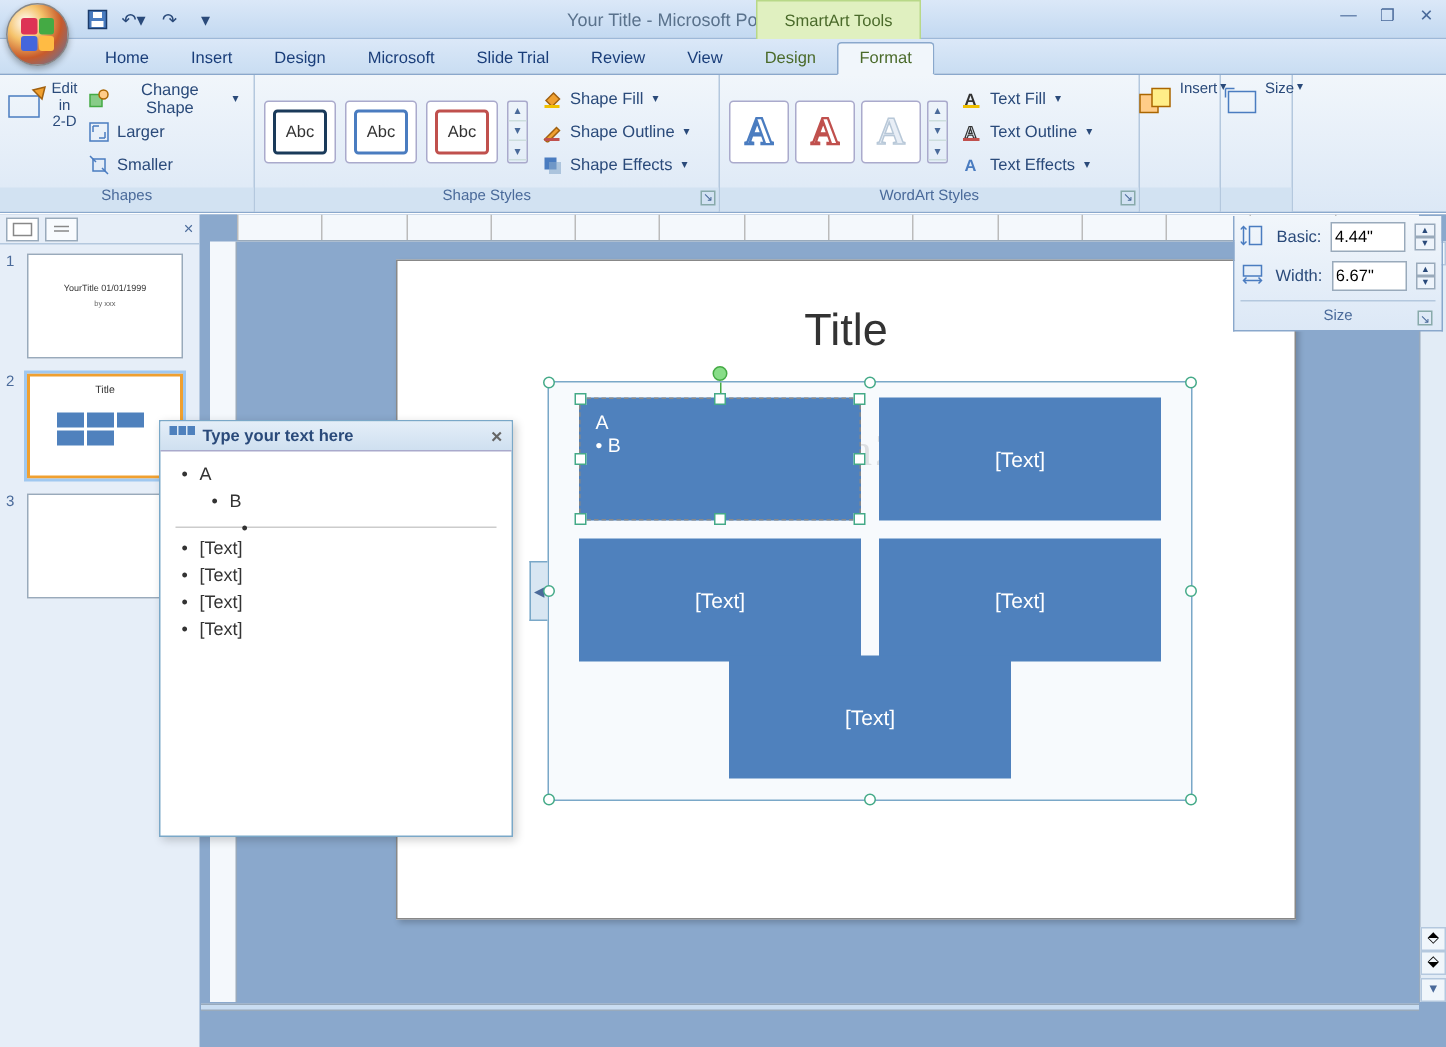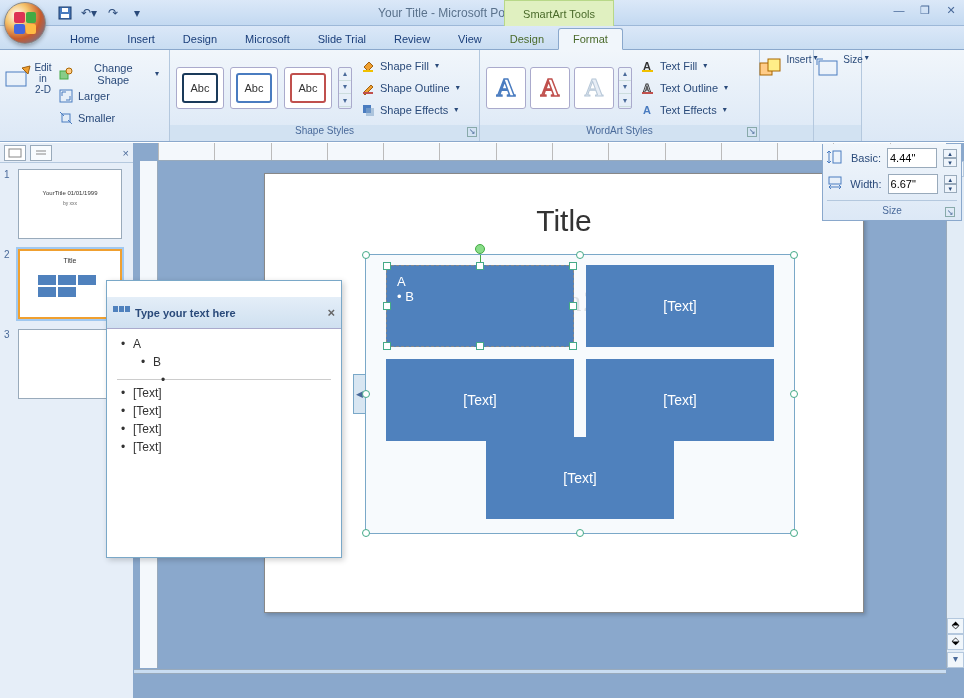--- a/index.html
+++ b/index.html
@@ -101,21 +101,21 @@
 .sa-block.selected .txt { position: absolute; top: 8px; left: 10px; font-size: 13px; text-align: left; }
 .sa-block.selected .sel-h { position: absolute; width: 8px; height: 8px; background: #fff; border: 1px solid #4a8; }
 .sa-rotate { position: absolute; top: -22px; left: 50%; transform: translateX(-50%); width: 10px; height: 10px; background: #8d8; border: 1px solid #4a4; border-radius: 50%; }
 .sa-rotate::after { content:''; position:absolute; top:10px; left:4px; width:1px; height:10px; background:#4a4; }
 .sa-last-row { position: absolute; bottom: 14px; left: 50%; transform: translateX(-50%); }
 .sa-last-row .sa-block { width: 188px; }
 .sa-tab-handle { position: absolute; left: -13px; top: 50%; transform: translateY(-50%); width: 12px; height: 40px; background: #d8e6f2; border: 1px solid #7aa8c8; border-right: none; display: flex; align-items: center; justify-content: center; font-size: 9px; color: #4a6a9a; }
 
 
 .text-pane { position: absolute; top: 280px; left: 106px; width: 236px; height: 278px; background: #fff; border: 1px solid #7aa8c8; z-index: 60; box-shadow: 2px 2px 6px rgba(0,0,0,0.2); }
-.text-pane-hdr { height: 32px; background: linear-gradient(#e4eef8,#cfe0f0); display: flex; align-items: center; padding: 0 6px; font-size: 11px; font-weight: bold; color: #2a4a7a; border-bottom: 1px solid #aac; margin-top: 16px; }
+.text-pane-hdr { height: 20px; background: linear-gradient(#e4eef8,#cfe0f0); display: flex; align-items: center; padding: 0 6px; font-size: 11px; font-weight: bold; color: #2a4a7a; border-bottom: 1px solid #aac; }
 .text-pane-hdr .icon { width: 18px; height: 14px; margin-right: 4px; display: flex; }
 .text-pane-hdr .icon div { background: #4f81bd; margin-right: 1px; }
 .text-pane-hdr .close { margin-left: auto; font-size: 13px; color: #666; cursor: pointer; }
 .text-pane-body { padding: 6px 10px; font-size: 12px; color: #333; height: 222px; }
 .text-pane-body .item { padding: 2px 0 2px 16px; position: relative; }
 .text-pane-body .item::before { content: '•'; position: absolute; left: 4px; }
 .text-pane-body .item.l2 { padding-left: 36px; }
 .text-pane-body .item.l2::before { left: 24px; }
 .text-pane-body .item.l3 { padding-left: 56px; }
 .text-pane-body .item.l3::before { left: 44px; }
@@ -216,20 +216,21 @@
           <span class="icon">
               <svg width="14" height="14">
                 <rect x="3" y="3" width="8" height="8" fill="none" stroke="#4a7cc0"></rect>
                 <path d="M1 1 L5 5 M13 13 L9 9" stroke="#4a7cc0"></path>
               </svg>
             </span>
           <span>Smaller</span>
         </div>
       </div>
     </div>
+    <div class="group-label">Shapes</div>
   </div>
 
   <div class="group" style="width:310px">
     <div class="group-body">
       <div class="shape-gallery">
         <div class="shape-sample s1">
             <div class="inner">Abc</div>
           </div>
         <div class="shape-sample s2">
             <div class="inner">Abc</div>

